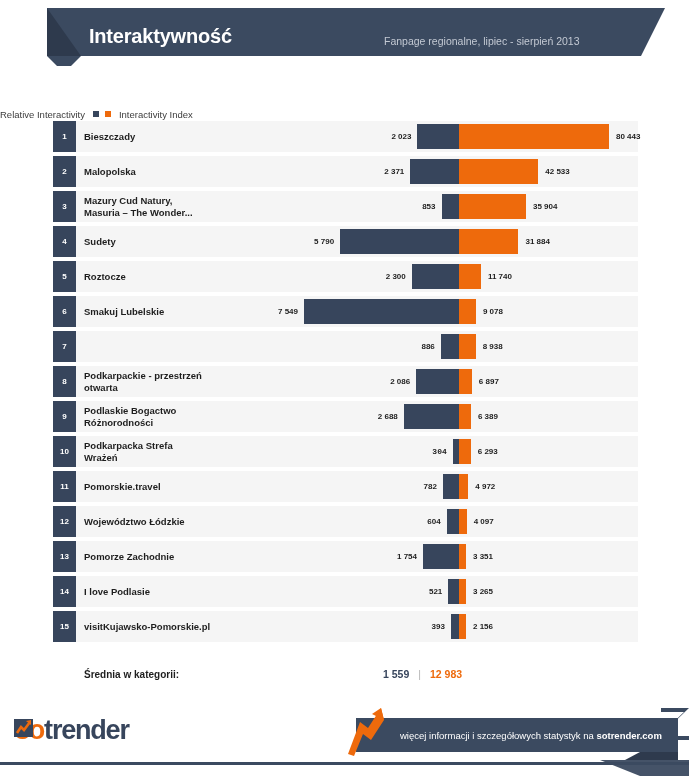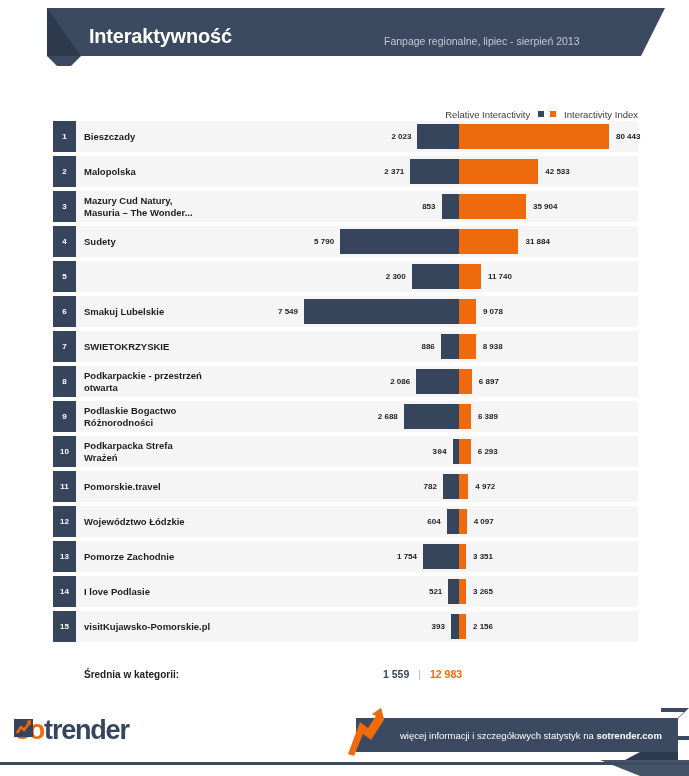--- a/index.html
+++ b/index.html
@@ -20,21 +20,21 @@
     letter-spacing: -0.2px; white-space: nowrap;
   }
   #header-subtitle {
     position: absolute; left: 384px; top: 27px;
     font-size: 10.5px; color: #c3c9d3; white-space: nowrap;
   }
 
   
   #legend {
     position: absolute; left: 0; top: 108px; width: 638px;
-    text-align: right;
+    text-align: left;
     font-size: 9.5px; color: #3d3d3d;
     white-space: nowrap;
   }
   #legend span { vertical-align: middle; }
   .lg-sq { display: inline-block; width: 6px; height: 6px; vertical-align: middle; }
   .lg-sq.navy { background: #37455c; margin: 0 4px 0 5px; }
   .lg-sq.orange { background: #ee6a0c; margin: 0 5px 0 0; }
 
   
   #rows { position: absolute; left: 53px; top: 121px; width: 585px; }
@@ -178,20 +178,23 @@
         </div>
         <div class="plane">
           <div class="bar-l" style="width: 118.883px; right: 191px;"></div>
           <div class="bar-r" style="width: 59.4533px; left: 394px;"></div>
           <div class="val-l" style="right: 315.883px;">5 790</div>
           <div class="val-r" style="left: 460.453px;">31 884</div>
         </div>
       </div>
       <div class="row">
         <div class="rank">5</div>
+        <div class="label">
+          <span>Roztocze</span>
+        </div>
         <div class="plane">
           <div class="bar-l" style="width: 47.2248px; right: 191px;"></div>
           <div class="bar-r" style="width: 21.8913px; left: 394px;"></div>
           <div class="val-l" style="right: 244.225px;">2 300</div>
           <div class="val-r" style="left: 422.891px;">11 740</div>
         </div>
       </div>
       <div class="row">
         <div class="rank">6</div>
         <div class="label">
@@ -199,23 +202,20 @@
         </div>
         <div class="plane">
           <div class="bar-l" style="width: 155px; right: 191px;"></div>
           <div class="bar-r" style="width: 16.9275px; left: 394px;"></div>
           <div class="val-l" style="right: 352px;">7 549</div>
           <div class="val-r" style="left: 417.928px;">9 078</div>
         </div>
       </div>
       <div class="row">
         <div class="rank">7</div>
-        <div class="label">
-          <span>SWIETOKRZYSKIE</span>
-        </div>
         <div class="plane">
           <div class="bar-l" style="width: 18.1918px; right: 191px;"></div>
           <div class="bar-r" style="width: 16.6665px; left: 394px;"></div>
           <div class="val-l" style="right: 215.192px;">886</div>
           <div class="val-r" style="left: 417.666px;">8 938</div>
         </div>
       </div>
       <div class="row">
         <div class="rank">8</div>
         <div class="label">

